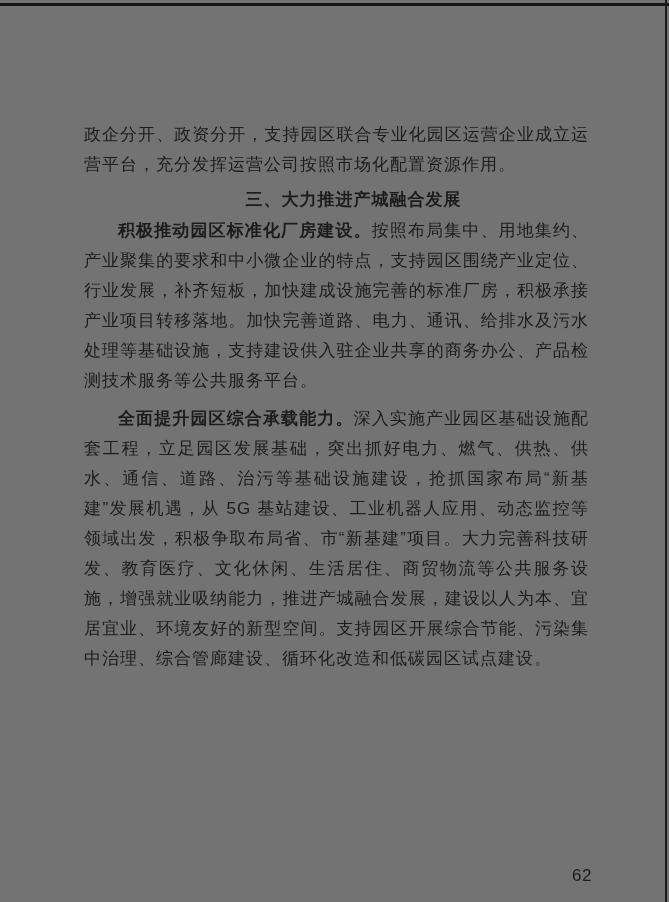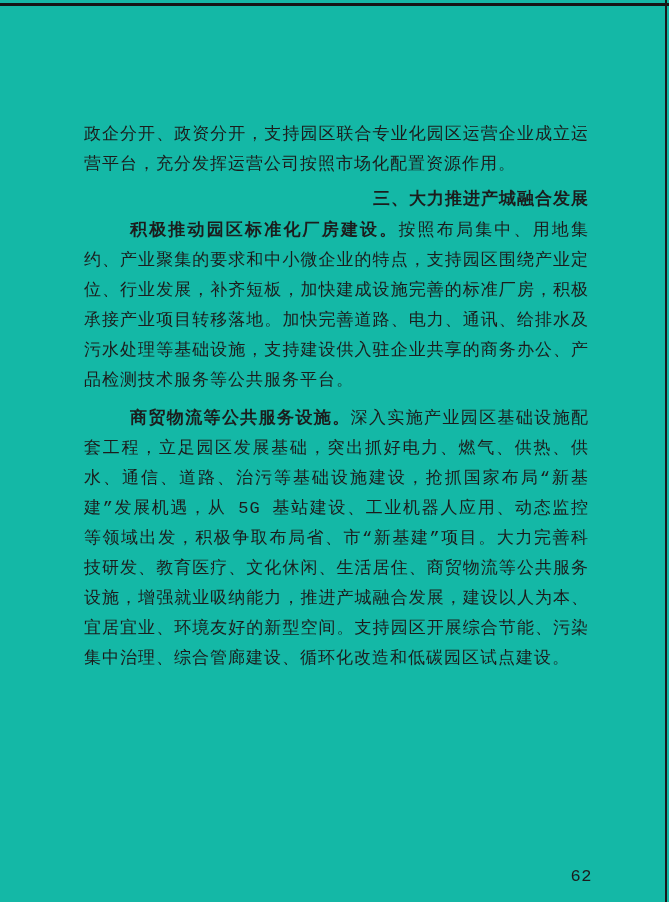--- a/index.html
+++ b/index.html
@@ -4,23 +4,23 @@
 <style>
   html, body {
     margin: 0;
     padding: 0;
     background: #ffffff;
   }
   .page {
     position: relative;
     width: 669px;
     height: 902px;
-    background: #14b8a6;
+    background: #737373;
     overflow: hidden;
-    font-family: Liberation Mono, monospace;
+    font-family: Liberation Sans, sans-serif;
     color: #1c1c1c;
   }
   .scan-edge-top {
     position: absolute;
     top: 3px;
     left: 0;
     width: 669px;
     height: 3px;
     background: #161616;
   }
@@ -44,31 +44,30 @@
     word-break: break-all;
   }
   .text-block p {
     margin: 0;
   }
   p.section-heading {
     margin-top: 5px;
     margin-bottom: 1px;
     font-weight: bold;
     text-indent: 2em;
-    text-align: right;
+    text-align: center;
   }
   p.para {
     text-indent: 2em;
   }
   p.para.extra-gap {
     margin-top: 8px;
   }
   .lead {
     font-weight: bold;
-    margin-left: 12px;
   }
   .page-number {
     position: absolute;
     right: 77px;
     bottom: 16px;
     font-size: 17px;
     letter-spacing: 0.5px;
     color: #1c1c1c;
   }
 </style>
@@ -84,21 +83,21 @@
 
     <p class="para-continuation">政企分开、政资分开，支持园区联合专业化园区运营企业成立运营平台，充分发挥运营公司按照市场化配置资源作用。</p>
 
     <p class="section-heading">三、大力推进产城融合发展</p>
 
     <p class="para">
       <span class="lead">积极推动园区标准化厂房建设。</span><span>按照布局集中、用地集约、产业聚集的要求和中小微企业的特点，支持园区围绕产业定位、行业发展，补齐短板，加快建成设施完善的标准厂房，积极承接产业项目转移落地。加快完善道路、电力、通讯、给排水及污水处理等基础设施，支持建设供入驻企业共享的商务办公、产品检测技术服务等公共服务平台。</span>
     </p>
 
     <p class="para extra-gap">
-      <span class="lead">商贸物流等公共服务设施。</span><span>深入实施产业园区基础设施配套工程，立足园区发展基础，突出抓好电力、燃气、供热、供水、通信、道路、治污等基础设施建设，抢抓国家布局“新基建”发展机遇，从 5G 基站建设、工业机器人应用、动态监控等领域出发，积极争取布局省、市“新基建”项目。大力完善科技研发、教育医疗、文化休闲、生活居住、商贸物流等公共服务设施，增强就业吸纳能力，推进产城融合发展，建设以人为本、宜居宜业、环境友好的新型空间。支持园区开展综合节能、污染集中治理、综合管廊建设、循环化改造和低碳园区试点建设。</span>
+      <span class="lead">全面提升园区综合承载能力。</span><span>深入实施产业园区基础设施配套工程，立足园区发展基础，突出抓好电力、燃气、供热、供水、通信、道路、治污等基础设施建设，抢抓国家布局“新基建”发展机遇，从 5G 基站建设、工业机器人应用、动态监控等领域出发，积极争取布局省、市“新基建”项目。大力完善科技研发、教育医疗、文化休闲、生活居住、商贸物流等公共服务设施，增强就业吸纳能力，推进产城融合发展，建设以人为本、宜居宜业、环境友好的新型空间。支持园区开展综合节能、污染集中治理、综合管廊建设、循环化改造和低碳园区试点建设。</span>
     </p>
 
 
   </div>
 
   <div class="page-number">62</div>
 
 </div>
 
 </body></html>

